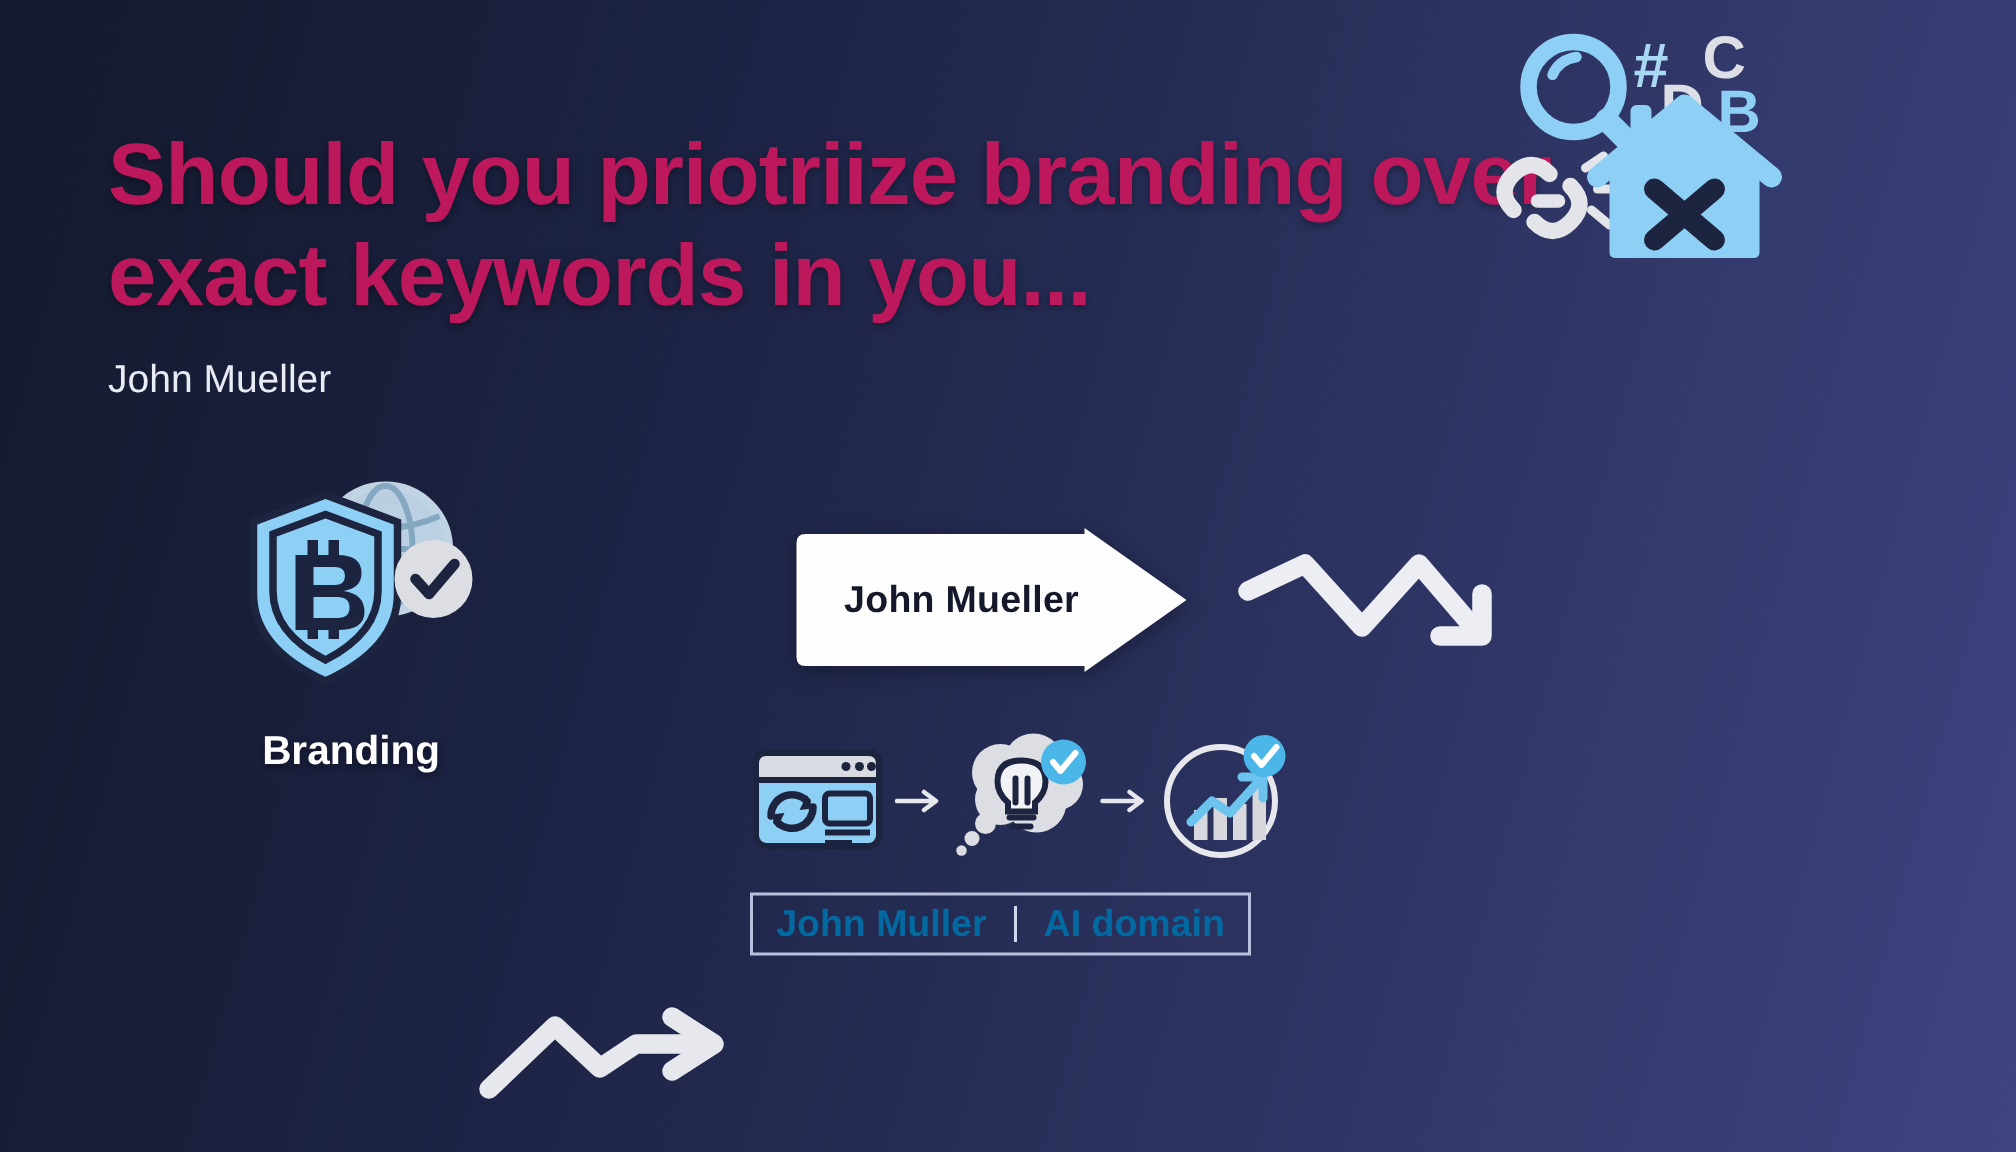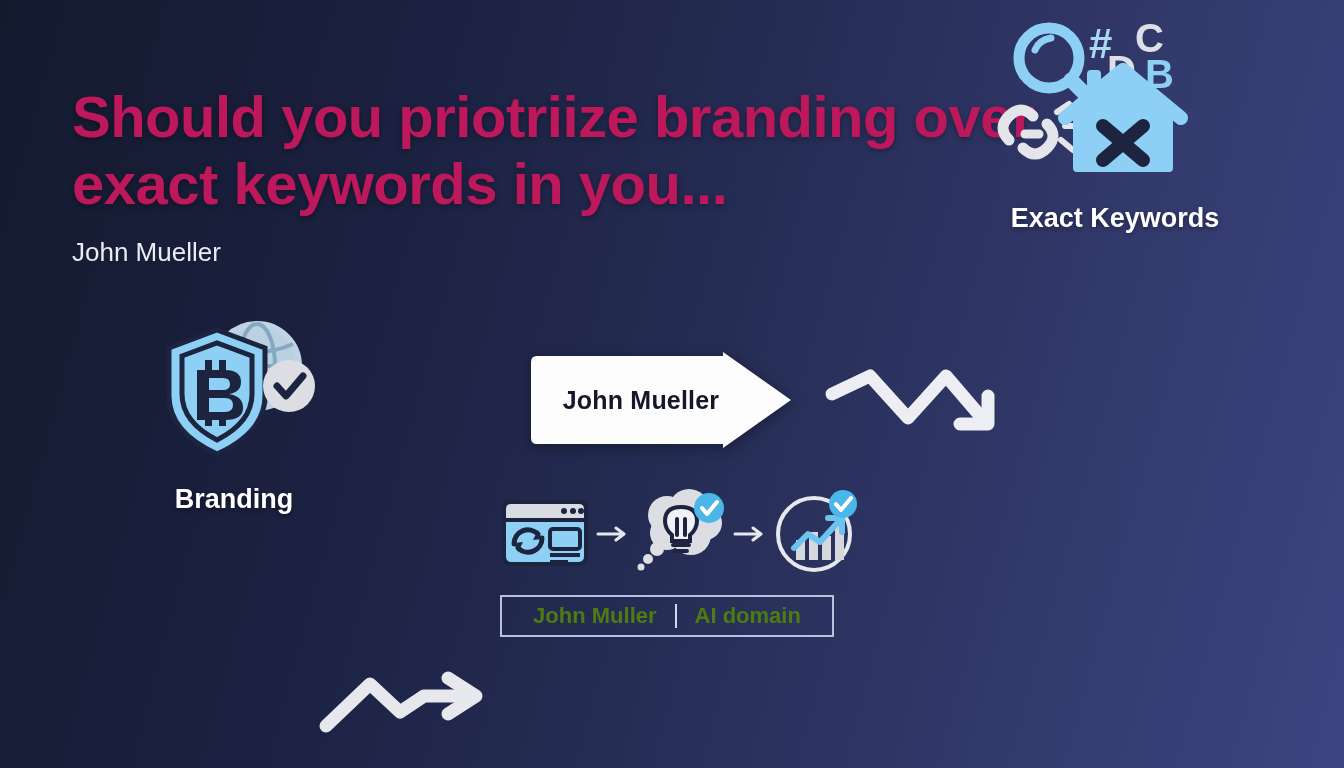--- a/index.html
+++ b/index.html
@@ -50,21 +50,21 @@
     display:flex; align-items:center; justify-content:space-between;
   }
   .mini-arrow { width:40px; display:flex; justify-content:center; align-items:center; }
 
   
   .caption {
     position:absolute; left:500px; top:595px; width:334px; height:42px;
     border:2px solid #b9c0de; display:flex; align-items:center; justify-content:center;
     gap:18px;
   }
-  .caption-text { font-size:22px; font-weight:bold; color:#4d7c0f; white-space:nowrap; }
+  .caption-text { font-size:25px; font-weight:bold; color:#0369a1; white-space:nowrap; }
   .caption-sep { width:2px; height:24px; background:#d2d7ee; }
 </style>
 </head>
 <body>
 
 <div class="stage">
 
   <div class="header">
     <div class="title">Should you priotriize branding over exact keywords in you...</div>
     <div class="subtitle">John Mueller</div>
@@ -152,21 +152,20 @@
         </g>
 
         <g>
           <path d="M78 108 L128 66 L178 108 L178 160 Q178 164 174 164 L82 164 Q78 164 78 160 Z" fill="#8ed0f5"></path>
           <path d="M70 110 L128 62 L186 110" fill="none" stroke="#8ed0f5" stroke-width="14" stroke-linecap="round" stroke-linejoin="round"></path>
           <rect x="92" y="62" width="14" height="26" rx="4" fill="#8ed0f5"></rect>
           <path d="M108 118 L148 152 M148 118 L108 152" stroke="#1d2440" stroke-width="14" stroke-linecap="round"></path>
         </g>
       </svg>
     </div>
-    <div class="node-label">Exact Keywords</div>
   </div>
 
   <div class="miniflow">
 
     <div>
       <svg width="90" height="72" viewBox="0 0 90 72">
         <rect x="4" y="6" width="82" height="62" rx="7" fill="#8ed0f5" stroke="#1d2440" stroke-width="4"></rect>
         <path d="M4 13 Q4 6 11 6 L79 6 Q86 6 86 13 L86 24 L4 24 Z" fill="#d8dbe2" stroke="#1d2440" stroke-width="4"></path>
         <circle cx="64" cy="15" r="3" fill="#1d2440"></circle>
         <circle cx="73" cy="15" r="3" fill="#1d2440"></circle>

